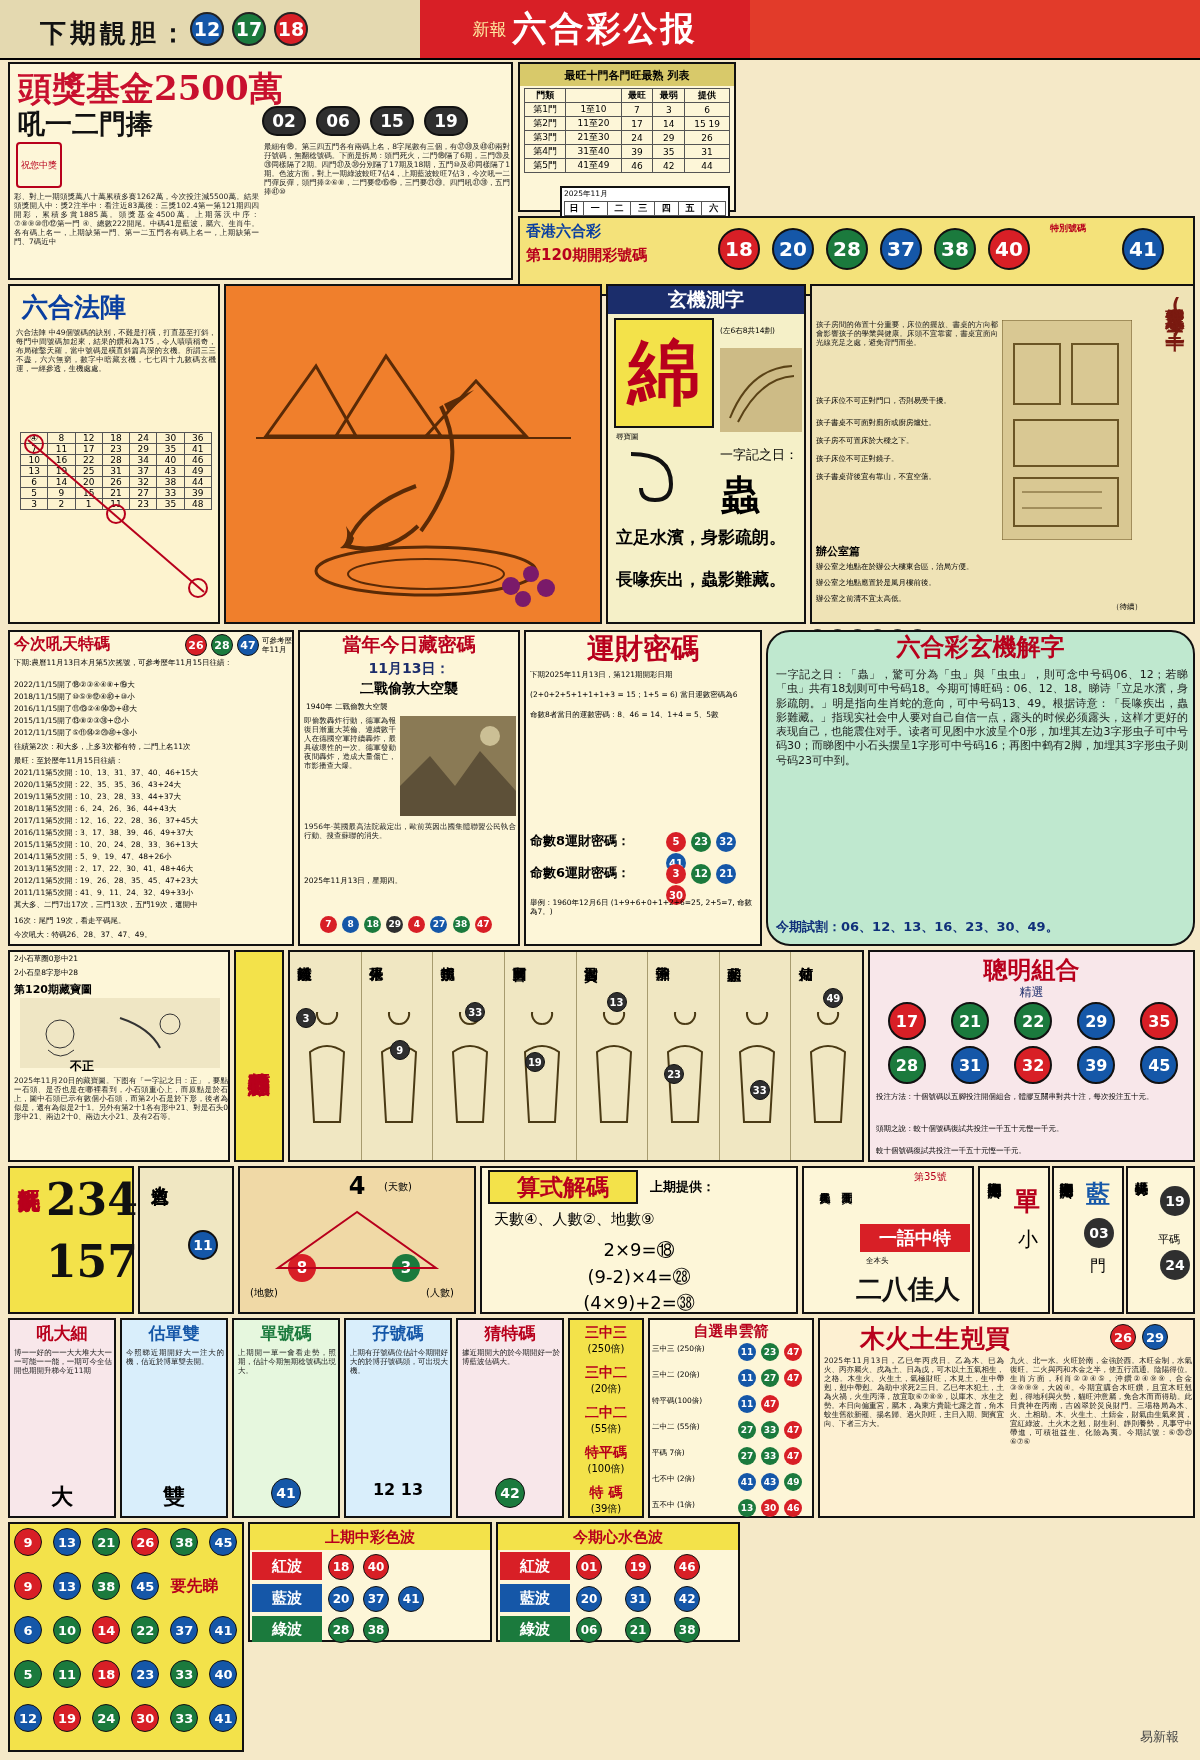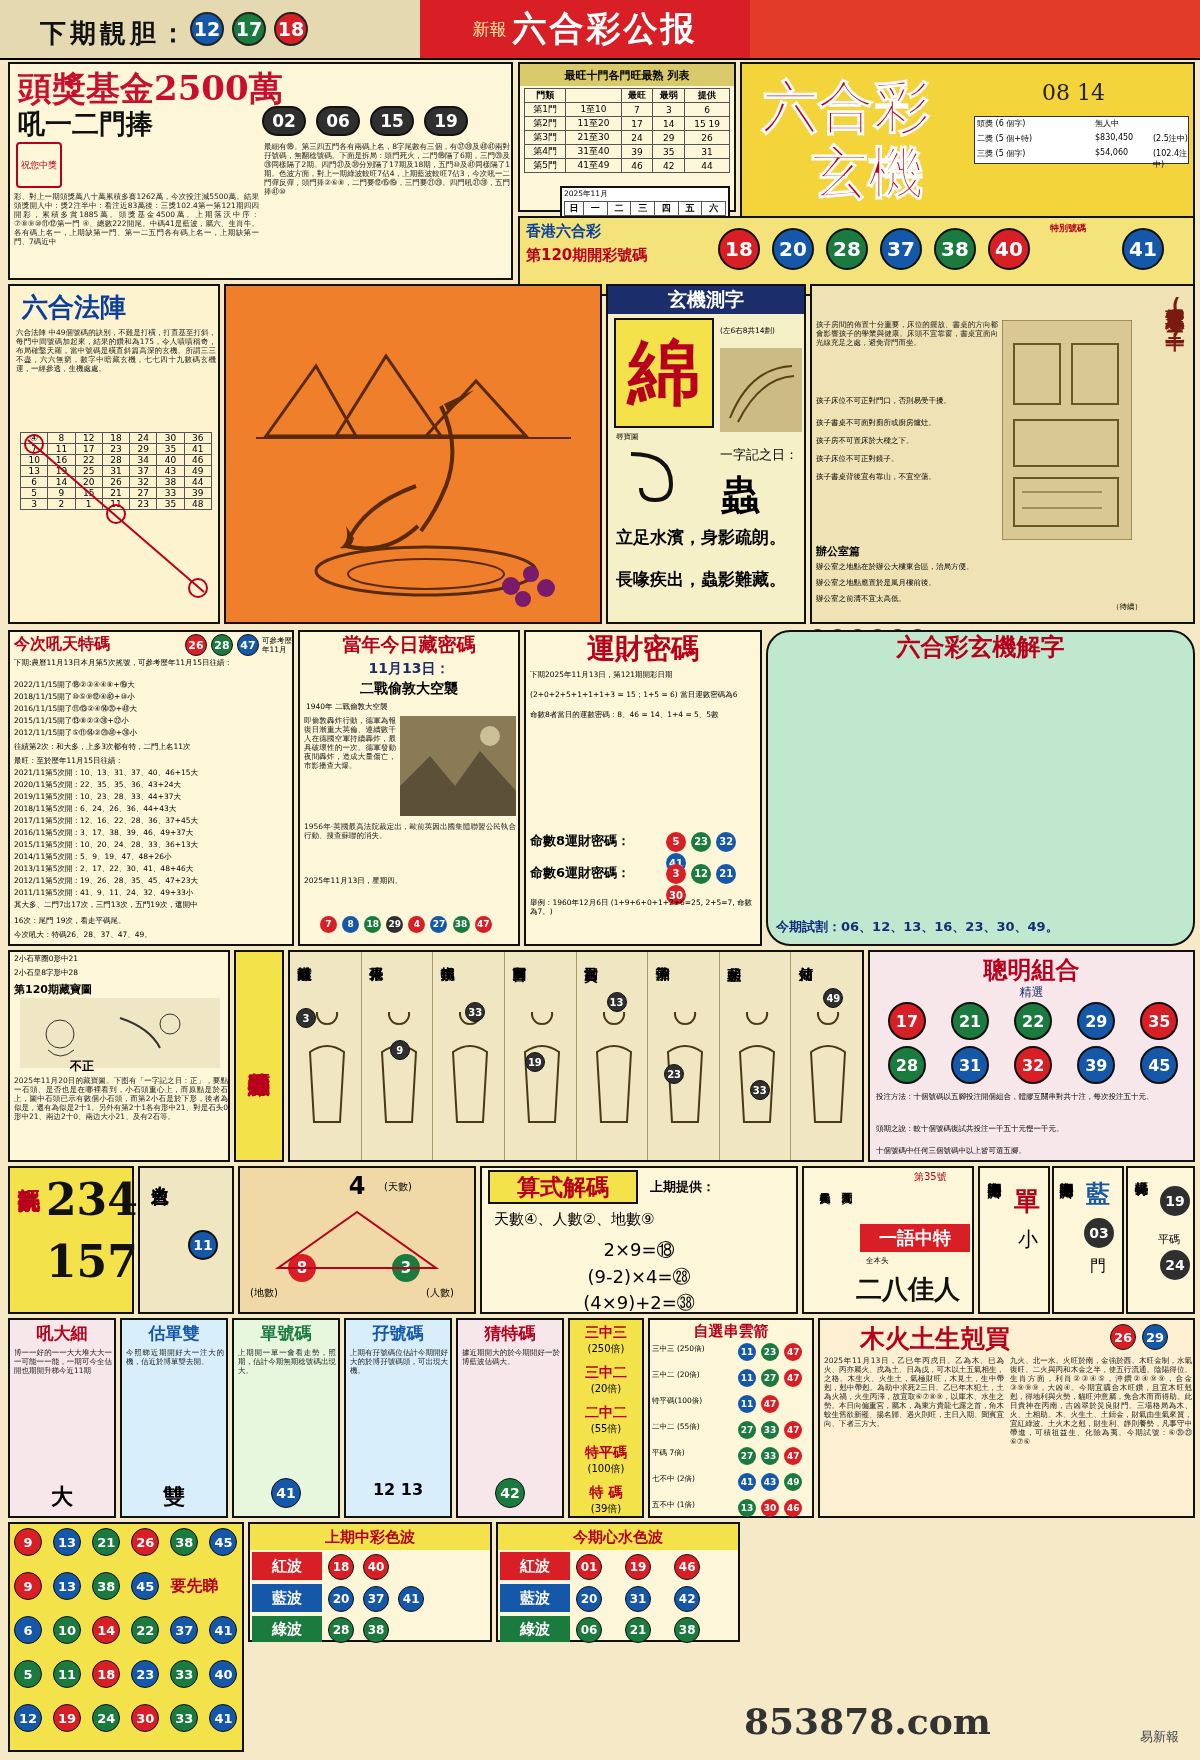--- a/index.html
+++ b/index.html
@@ -148,36 +148,20 @@
             <td>11</td>
             <td>12</td>
             <td>13</td>
             <td>14</td>
             <td>15</td>
           </tr>
     </tbody>
       </table>
   </div>
 
-  <div class="abs" style="left:740px;top:62px;width:455px;height:160px;background:#f3d43a;border:2px solid #111;">
-    <div class="abs" style="left:20px;top:6px;font-size:56px;font-weight:bold;color:#b8001c;-webkit-text-stroke:1px #fff;font-family:'DejaVu Serif',serif;">六合彩</div>
-    <div class="abs" style="left:70px;top:72px;font-size:56px;font-weight:bold;color:#b8001c;-webkit-text-stroke:1px #fff;font-family:'DejaVu Serif',serif;">玄機</div>
-    <div class="abs" style="left:300px;top:16px;font-size:22px;color:#222;font-family:'DejaVu Serif',serif;">08  14</div>
-
-    <div class="abs" style="left:232px;top:52px;width:215px;height:48px;background:#fff;border:1px solid #333;font-size:8px;">
-      <div class="abs" style="left:2px;top:1px;">頭獎 (6 個字)</div>
-      <div class="abs" style="left:120px;top:1px;">無人中</div>
-      <div class="abs" style="left:2px;top:16px;">二獎 (5 個+特)</div>
-      <div class="abs" style="left:120px;top:16px;">$830,450</div>
-      <div class="abs" style="left:178px;top:16px;">(2.5注中)</div>
-      <div class="abs" style="left:2px;top:31px;">三獎 (5 個字)</div>
-      <div class="abs" style="left:120px;top:31px;">$54,060</div>
-      <div class="abs" style="left:178px;top:31px;">(102.4注中)</div>
-    </div>
-  </div>
 
   <div class="abs" style="left:518px;top:216px;width:677px;height:80px;background:#f4e27a;border:2px solid #111;">
     <div class="abs" style="left:6px;top:4px;font-size:15px;font-weight:bold;color:#0a3fa0;">香港六合彩</div>
     <div class="abs" style="left:6px;top:28px;font-size:15px;font-weight:bold;color:#b8001c;">第120期開彩號碼</div>
     <div class="abs ball rd" style="left:198px;top:10px;width:42px;height:42px;font-size:20px;border:2px solid #111;">18</div>
     <div class="abs ball bl" style="left:252px;top:10px;width:42px;height:42px;font-size:20px;border:2px solid #111;">20</div>
     <div class="abs ball gn" style="left:306px;top:10px;width:42px;height:42px;font-size:20px;border:2px solid #111;">28</div>
     <div class="abs ball bl" style="left:360px;top:10px;width:42px;height:42px;font-size:20px;border:2px solid #111;">37</div>
     <div class="abs ball gn" style="left:414px;top:10px;width:42px;height:42px;font-size:20px;border:2px solid #111;">38</div>
     <div class="abs ball rd" style="left:468px;top:10px;width:42px;height:42px;font-size:20px;border:2px solid #111;">40</div>
@@ -405,20 +389,21 @@
       <span class="ball rd" style="width:20px;height:20px;font-size:10px;">3</span>
       <span class="ball gn" style="width:20px;height:20px;font-size:10px;">12</span>
       <span class="ball bl" style="width:20px;height:20px;font-size:10px;">21</span>
       <span class="ball rd" style="width:20px;height:20px;font-size:10px;">30</span>
     </div>
     <div class="abs xtiny" style="left:4px;top:266px;width:228px;">舉例：1960年12月6日 (1+9+6+0+1+2+6=25, 2+5=7, 命數為7。)</div>
   </div>
 
   <div class="abs frame" style="left:766px;top:630px;width:429px;height:316px;background:#bfe8cf;border-radius:24px;">
     <div class="abs ctr" style="left:0;top:0;width:425px;height:30px;font-size:24px;font-weight:bold;color:#b8001c;">六合彩玄機解字</div>
+    <div class="abs txtblk sm" style="left:8px;top:36px;width:412px;height:236px;">一字記之日：「蟲」，驚可分為「虫」與「虫虫」，則可念中号码06、12；若睇「虫」共有18划则可中号码18。今期可博旺码：06、12、18。睇诗「立足水濱，身影疏朗。」明是指向生肖蛇的意向，可中号码13、49。根据诗意：「長喙疾出，蟲影難藏。」指现实社会中人要对自己自信一点，露头的时候必须露头，这样才更好的表现自己，也能震住对手。读者可见图中水波呈个0形，加埋其左边3字形虫子可中号码30；而睇图中小石头摆呈1字形可中号码16；再图中鹤有2脚，加埋其3字形虫子则号码23可中到。</div>
     <div class="abs" style="left:8px;top:286px;font-size:13px;font-weight:bold;color:#10307a;">今期試割：06、12、13、16、23、30、49。</div>
   </div>
 
   <div class="abs frame" style="left:8px;top:950px;width:222px;height:212px;background:#fdf6d8;">
     <div class="abs xtiny" style="left:4px;top:2px;">2小石草圈0形中21</div>
     <div class="abs xtiny" style="left:4px;top:16px;">2小石皇8字形中28</div>
     <div class="abs" style="left:4px;top:30px;font-size:11px;font-weight:bold;">第120期藏寶圖</div>
     <svg class="abs" style="left:10px;top:46px;width:200px;height:70px;" viewBox="0 0 200 70">
       <rect width="200" height="70" fill="#efe6c4"></rect>
       <circle cx="40" cy="36" r="14" fill="none" stroke="#333"></circle>
@@ -507,21 +492,21 @@
     </div>
     <div class="abs" style="left:18px;top:94px;">
       <span class="ball gn" style="width:34px;height:34px;font-size:16px;border:2px solid #111;margin-right:20px;">28</span>
       <span class="ball bl" style="width:34px;height:34px;font-size:16px;border:2px solid #111;margin-right:20px;">31</span>
       <span class="ball rd" style="width:34px;height:34px;font-size:16px;border:2px solid #111;margin-right:20px;">32</span>
       <span class="ball bl" style="width:34px;height:34px;font-size:16px;border:2px solid #111;margin-right:20px;">39</span>
       <span class="ball bl" style="width:34px;height:34px;font-size:16px;border:2px solid #111;">45</span>
     </div>
     <div class="abs xtiny" style="left:6px;top:140px;width:315px;">投注方法：十個號碼以五腳投注開個組合，體膠互關串對共十注，每次投注五十元。</div>
     <div class="abs xtiny" style="left:6px;top:172px;width:315px;">頭期之說：較十個號碼復試共投注一千五十元慳一千元。</div>
-    <div class="abs xtiny" style="left:6px;top:194px;width:315px;">十個號碼中任何三個號碼中以上皆可選五腳。</div>
+    <div class="abs xtiny" style="left:6px;top:194px;width:315px;">較十個號碼復試共投注一千五十元慳一千元。</div>
   </div>
 
   <div class="abs frame" style="left:8px;top:1166px;width:126px;height:148px;background:#f3e24a;">
     <div class="abs vert" style="left:4px;top:4px;font-size:22px;font-weight:bold;color:#b8001c;">扶亂解碼</div>
     <div class="abs" style="left:36px;top:6px;font-size:44px;font-weight:bold;color:#111;font-family:'DejaVu Serif',serif;">234</div>
     <div class="abs" style="left:36px;top:68px;font-size:44px;font-weight:bold;color:#111;font-family:'DejaVu Serif',serif;">157</div>
   </div>
   <div class="abs frame" style="left:138px;top:1166px;width:96px;height:148px;background:#f0e7c2;">
     <div class="abs vert" style="left:8px;top:4px;font-size:18px;font-weight:bold;">曾道人</div>
     <div class="abs ball bl" style="left:48px;top:62px;width:30px;height:30px;font-size:14px;border:2px solid #111;">11</div>
@@ -748,16 +733,15 @@
       <span class="ball bl" style="width:24px;height:24px;font-size:12px;border:1px solid #111;">42</span>
     </div>
     <div class="abs ctr" style="left:2px;top:92px;width:70px;height:26px;background:#1b7a3d;color:#fff;font-size:15px;font-weight:bold;">綠波</div>
     <div class="abs" style="left:78px;top:93px;">
       <span class="ball gn" style="width:24px;height:24px;font-size:12px;border:1px solid #111;margin-right:18px;">06</span>
       <span class="ball gn" style="width:24px;height:24px;font-size:12px;border:1px solid #111;margin-right:18px;">21</span>
       <span class="ball gn" style="width:24px;height:24px;font-size:12px;border:1px solid #111;">38</span>
     </div>
   </div>
 
-  <div class="abs" style="left:744px;top:1700px;font-size:36px;font-weight:bold;color:#333;font-family:'DejaVu Serif',serif;">853878.com</div>
   <div class="abs" style="left:1140px;top:1728px;font-size:13px;color:#444;">易新報</div>
 
 </div>
 
 </body></html>

